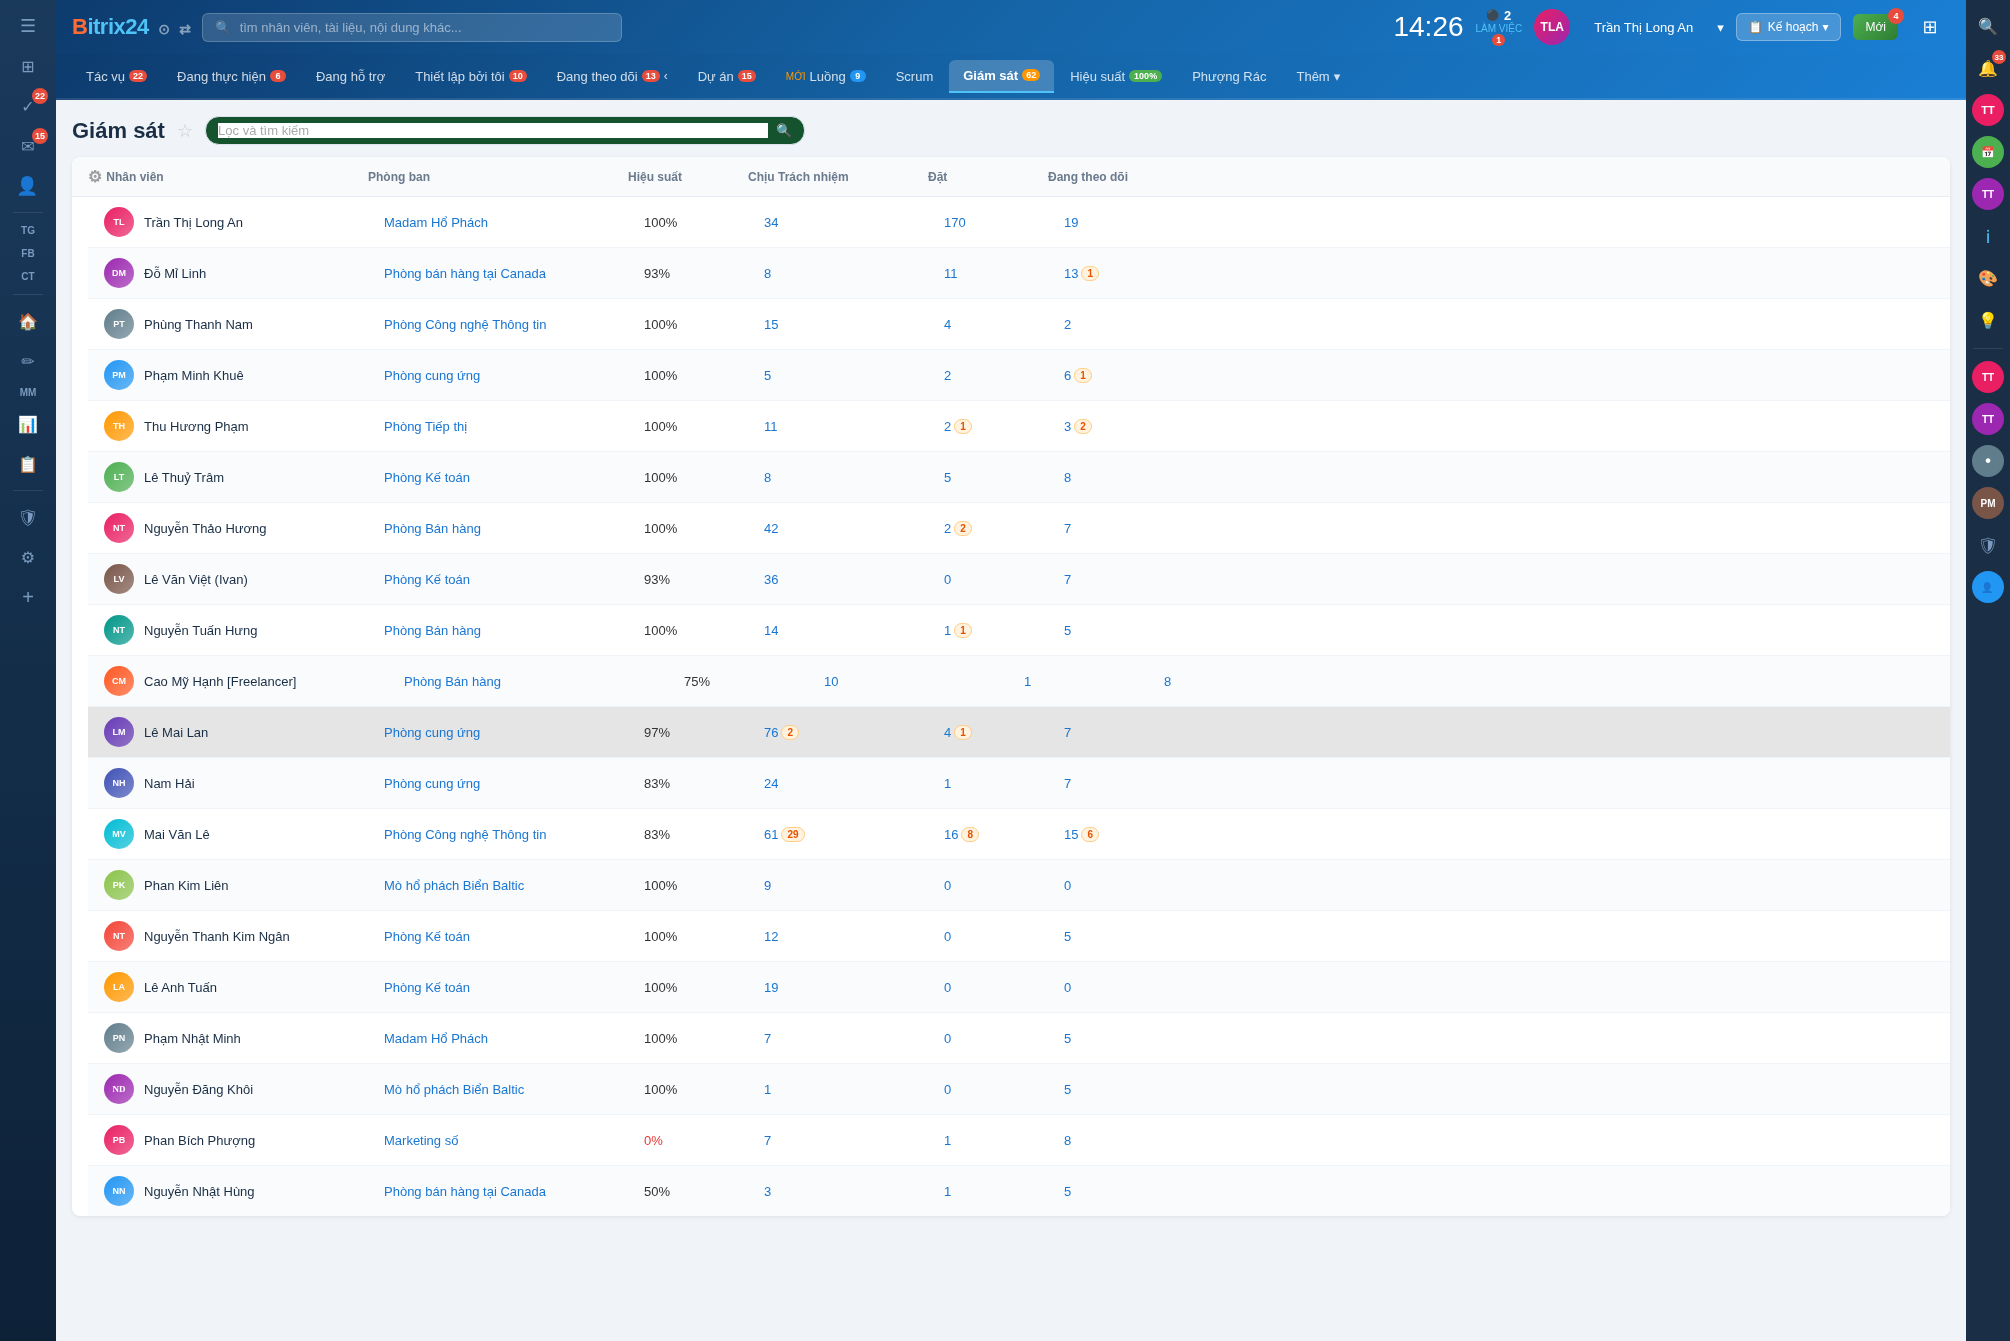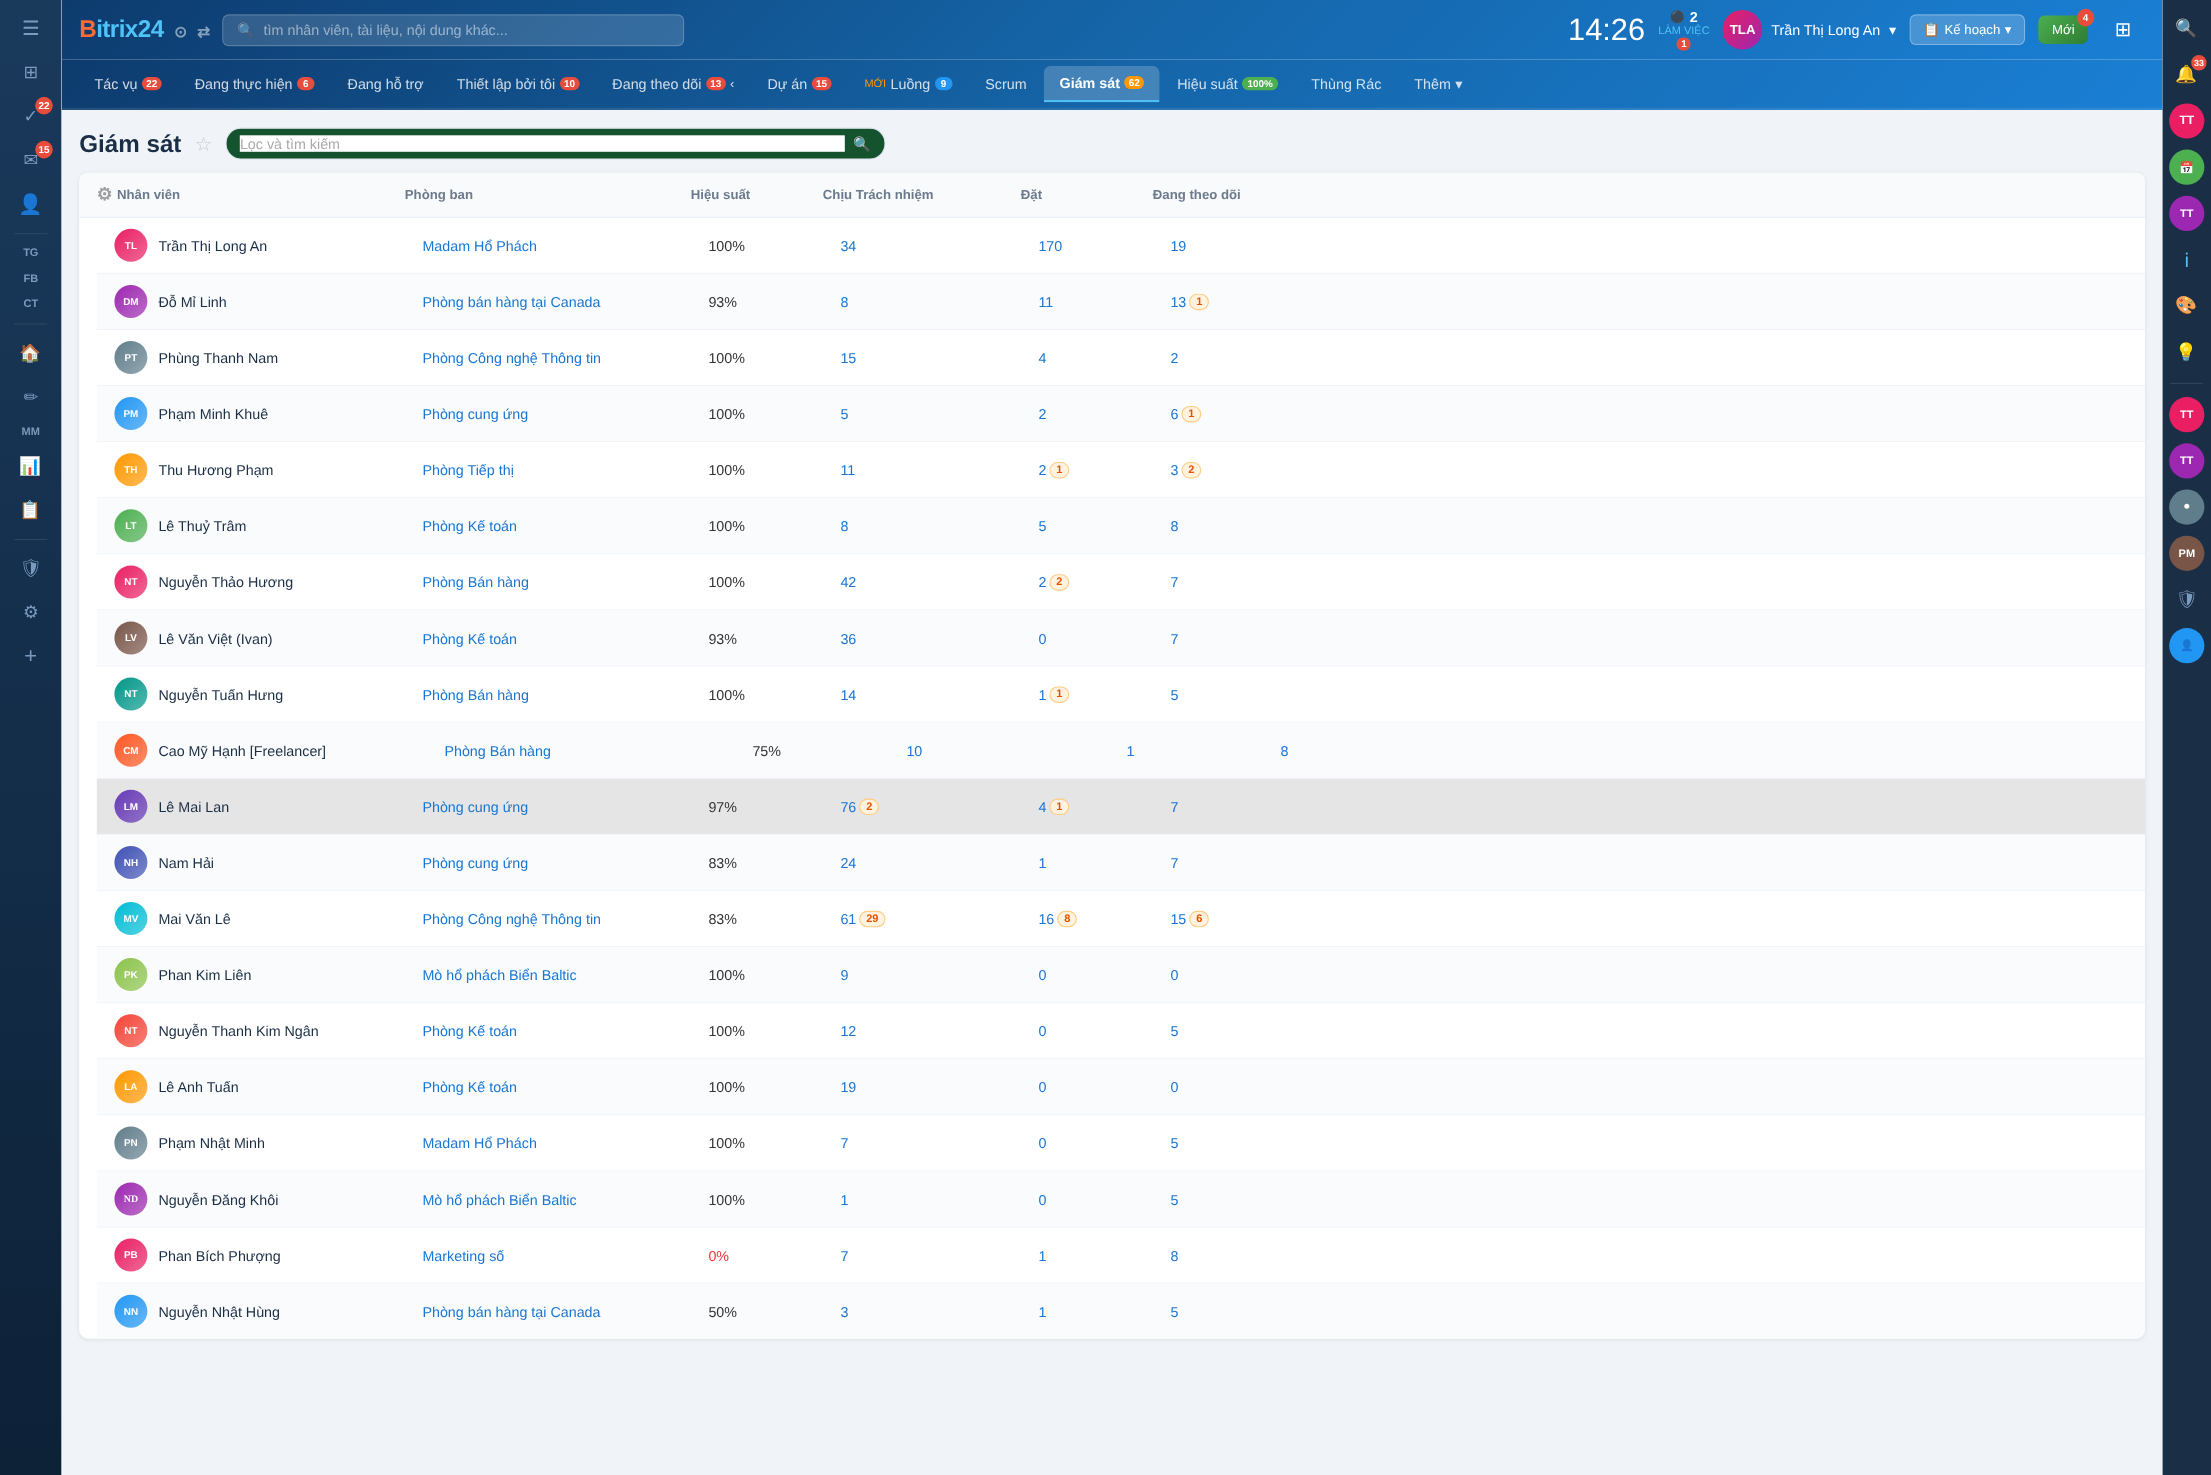--- a/index.html
+++ b/index.html
@@ -162,21 +162,21 @@
     .topbar-work {
       display: flex;
       flex-direction: column;
       align-items: center;
       color: rgba(255,255,255,0.8);
       font-size: 10px;
     }
     .topbar-work .count { font-size: 13px; font-weight: 700; color: white; }
     .topbar-work .label { color: #4fc3f7; font-size: 10px; }
     .topbar-user {
-      display: flex; align-items: center; gap: 8px;
+      display: flex; align-items: center; gap: 24px;
       color: white; font-size: 13px; cursor: pointer;
     }
     .user-avatar {
       width: 36px; height: 36px; border-radius: 50%;
       background: linear-gradient(135deg, #e91e63, #9c27b0);
       display: flex; align-items: center; justify-content: center;
       color: white; font-size: 12px; font-weight: 700;
     }
     .topbar-btn {
       background: rgba(255,255,255,0.2);
@@ -479,21 +479,21 @@
     </div>
     <div class="nav-tab active">
       <span>Giám sát</span>
       <span class="tab-badge orange">62</span>
     </div>
     <div class="nav-tab">
       <span>Hiệu suất</span>
       <span class="progress-badge">100%</span>
     </div>
     <div class="nav-tab">
-      <span>Thùng Rác</span>
+      <span>Phượng Rác</span>
     </div>
     <div class="nav-tab">
       <span>Thêm</span>
       <span>▾</span>
     </div>
   </div>
 
   <div class="page-content">
 
     <div class="page-header">

